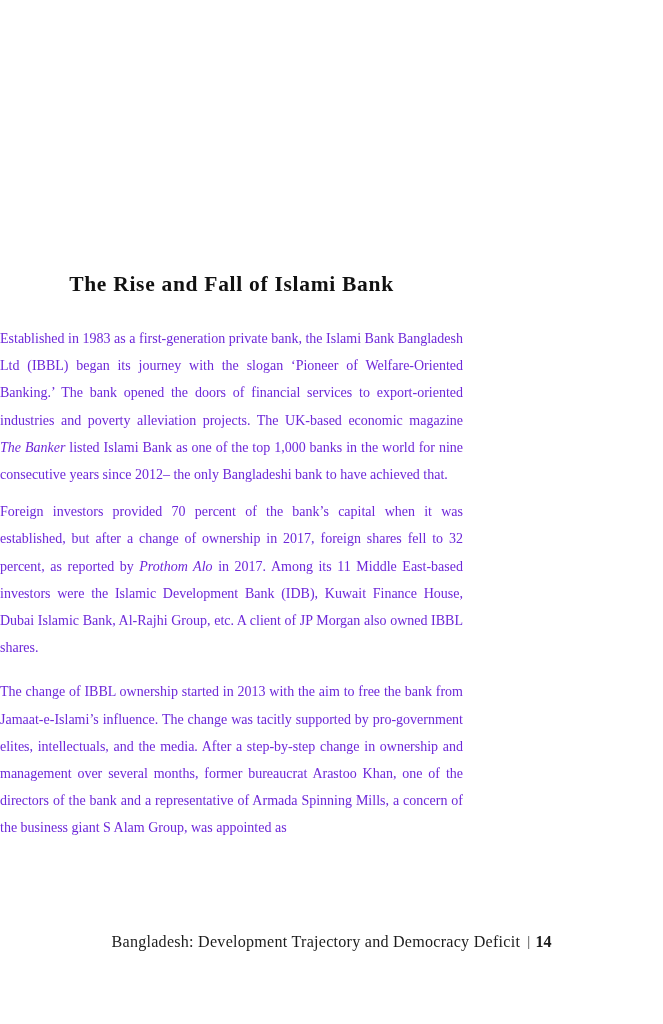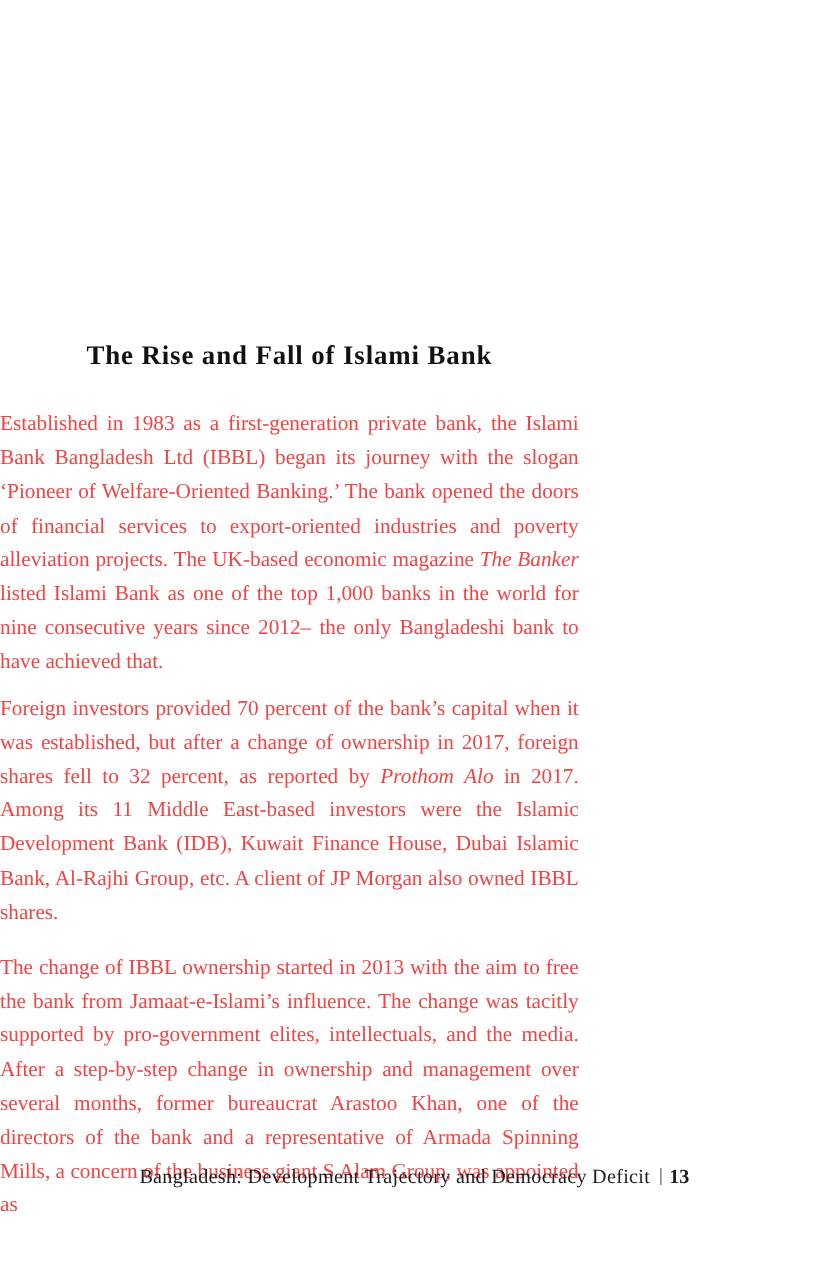--- a/index.html
+++ b/index.html
@@ -37,25 +37,25 @@
   }
   .body-block {
     position: absolute;
     top: 325px;
     left: 0;
     width: 463px;
   }
   p.para {
     margin: 0 0 10px 0;
     padding: 0;
-    font-size: 17px;
+    font-size: 14px;
     line-height: 27.2px;
     text-align: justify;
     text-justify: inter-word;
-    color: #ef4444;
+    color: #6d28d9;
     hyphens: none;
   }
   p.para:last-child {
     margin-bottom: 0;
     margin-top: 17px;
   }
   p.para em {
     font-style: italic;
   }
   .footer {
@@ -89,16 +89,16 @@
 
   <h1 class="chapter-title">The Rise and Fall of Islami Bank</h1>
 
   <div class="body-block">
       <p class="para">Established in 1983 as a first-generation private bank, the Islami Bank Bangladesh Ltd (IBBL) began its journey with the slogan ‘Pioneer of Welfare-Oriented Banking.’ The bank opened the doors of financial services to export-oriented industries and poverty alleviation projects. The UK-based economic magazine <em>The Banker</em> listed Islami Bank as one of the top 1,000 banks in the world for nine consecutive years since 2012– the only Bangladeshi bank to have achieved that.</p>
       <p class="para">Foreign investors provided 70 percent of the bank’s capital when it was established, but after a change of ownership in 2017, foreign shares fell to 32 percent, as reported by <em>Prothom Alo</em> in 2017. Among its 11 Middle East-based investors were the Islamic Development Bank (IDB), Kuwait Finance House, Dubai Islamic Bank, Al-Rajhi Group, etc. A client of JP Morgan also owned IBBL shares.</p>
       <p class="para">The change of IBBL ownership started in 2013 with the aim to free the bank from Jamaat-e-Islami’s influence. The change was tacitly supported by pro-government elites, intellectuals, and the media. After a step-by-step change in ownership and management over several months, former bureaucrat Arastoo Khan, one of the directors of the bank and a representative of Armada Spinning Mills, a concern of the business giant S Alam Group, was appointed as</p>
     </div>
 
   <div class="footer">
-    <span>Bangladesh: Development Trajectory and Democracy Deficit</span><span class="sep">|</span><span class="pageno">13</span>
+    <span>Bangladesh: Development Trajectory and Democracy Deficit</span><span class="sep">|</span><span class="pageno">14</span>
   </div>
 
 </div>
 
 </body></html>

